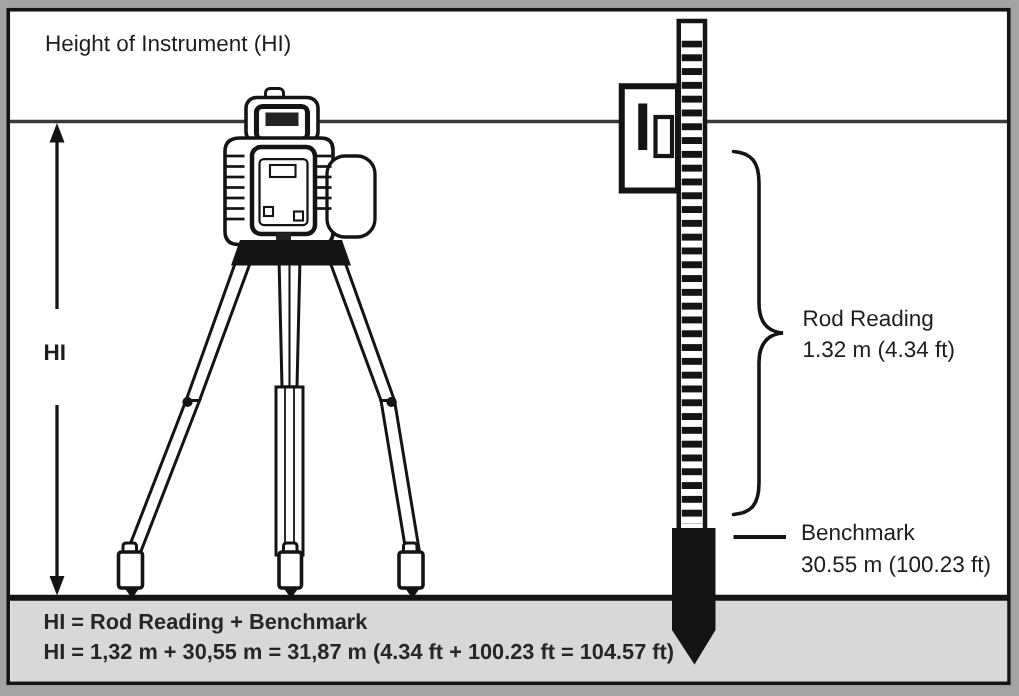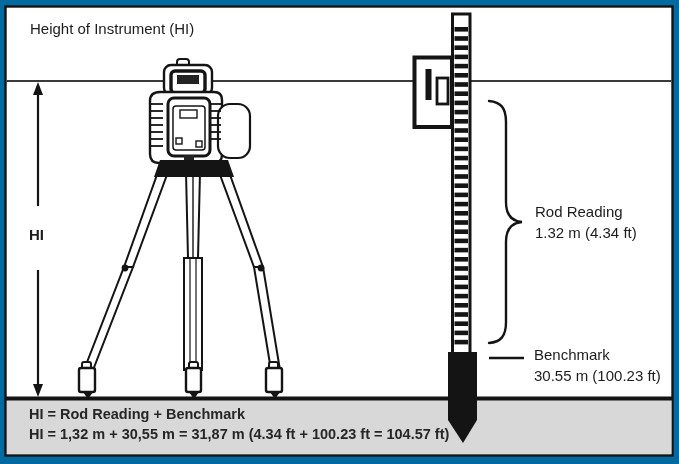--- a/index.html
+++ b/index.html
@@ -1,17 +1,17 @@
 <!DOCTYPE html>
 <html><head>
 <meta charset="utf-8">
 <style>
   html,body{margin:0;padding:0;background:#ffffff;}
   body{width:679px;height:464px;overflow:hidden;font-family:"Liberation Sans",sans-serif;}
-  .figure{position:relative;width:679px;height:464px;background:#0369a1;}
+  .figure{position:relative;width:679px;height:464px;background:#a3a3a3;}
   svg{display:block;}
   text{fill:#1c1c1c;font-family:"Liberation Sans",sans-serif;}
   .lbl{font-size:15px;}
   .bold{font-weight:700;}
   .formula{font-size:14.5px;font-weight:700;fill:#262626;}
 </style>
 </head>
 <body>
 
 <div class="figure">

